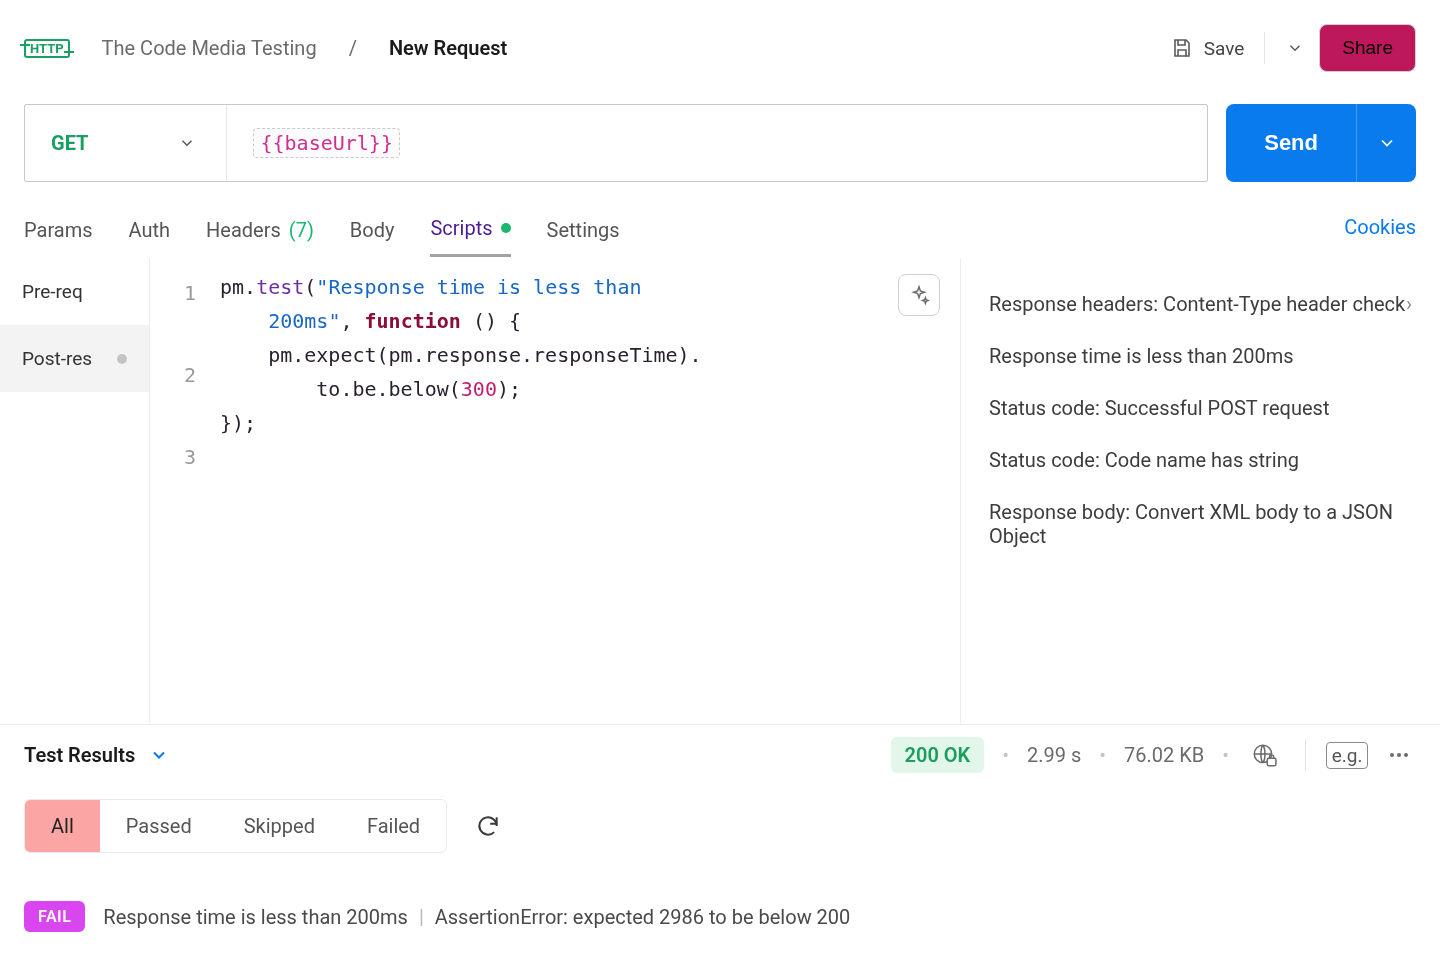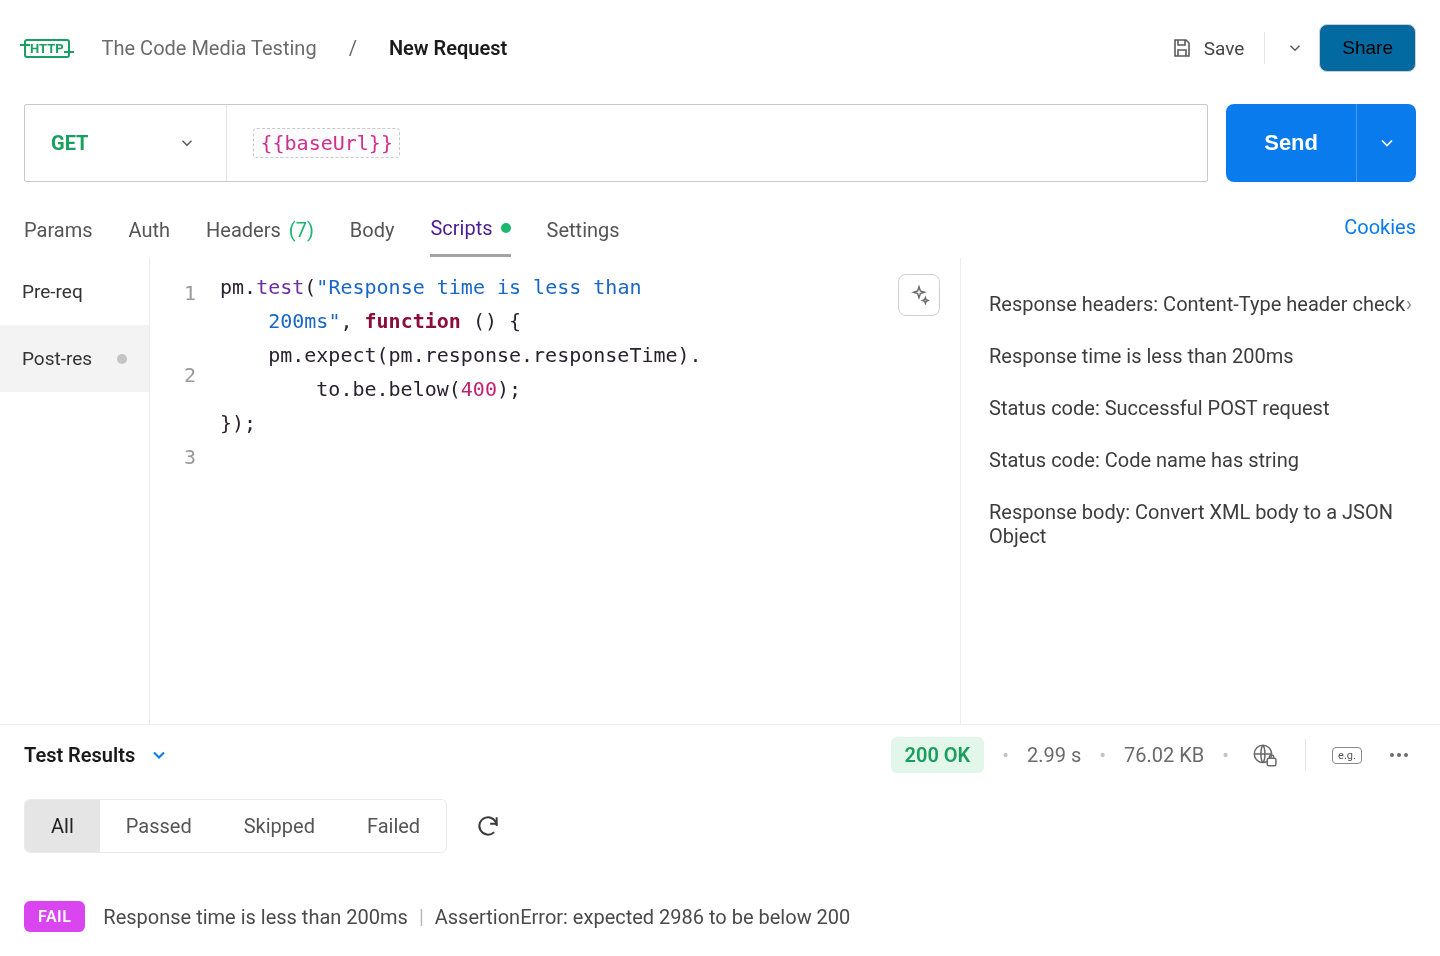--- a/index.html
+++ b/index.html
@@ -31,21 +31,21 @@
 .http-badge::after { right: -6px; bottom: 3px; }
 .crumb-parent { color: #6b6b6b; font-size: 20px; }
 .crumb-sep { color: #6b6b6b; font-size: 20px; }
 .crumb-current { color: #1a1a1a; font-size: 20px; font-weight: 600; }
 .header-right { display: flex; align-items: center; gap: 14px; }
 .save-group { display: flex; align-items: center; gap: 10px; color: #444; font-size: 19px; cursor: pointer; }
 .vsep { width: 1px; height: 32px; background: #e5e5e5; margin: 0 6px; }
 .chev { width: 20px; height: 20px; display:flex; align-items:center; justify-content:center; }
 .share-btn {
   border: 1px solid #d0d0d0; border-radius: 8px; padding: 12px 22px;
-  font-size: 19px; background:#0369a1; cursor:pointer;
+  font-size: 19px; background:#be185d; cursor:pointer;
 }
 
 
 .urlrow { display: flex; gap: 18px; padding: 8px 24px 18px; align-items: center; }
 .urlbox {
   flex: 1; display:flex; align-items:center;
   border: 1px solid #c9c9c9; border-radius: 2px; height: 78px;
 }
 .method-cell { display:flex; align-items:center; gap: 90px; padding: 0 30px 0 26px; cursor:pointer; }
 .method-name { color: #189f61; font-weight: 700; font-size: 20px; }
@@ -109,27 +109,27 @@
 
 .reshdr {
   display:flex; align-items:center; justify-content: space-between; padding: 12px 24px;
   border-top:1px solid #ededed; font-size:20px;
 }
 .reshdr-left { display:flex; align-items:center; gap:14px; font-weight:600; cursor:pointer; }
 .reshdr-right { display:flex; align-items:center; gap:18px; color:#6b6b6b; }
 .statuspill { background:#e2f7e9; color:#1a9d5e; border-radius:6px; padding:6px 14px; font-weight:600; }
 .gdot { color:#c4c4c4; }
 .iconbtn { width:34px; height:28px; display:flex; align-items:center; justify-content:center; cursor:pointer; }
-.egbox { border:1px solid #8a8a8a; border-radius:4px; padding:1px 5px; font-size:11px; color:#555; }
+.egbox { border:1px solid #8a8a8a; border-radius:4px; padding:1px 5px; font-size:19px; color:#555; }
 
 
 .filterrow { display:flex; align-items:center; gap: 24px; padding: 14px 24px; }
 .segmented { display:flex; border:1px solid #eaeaea; border-radius:6px; overflow:hidden; }
 .seg { padding: 14px 26px; font-size:20px; color:#555; cursor:pointer; }
-.seg.active { background:#e5e5e5; color:#222; }
+.seg.active { background:#fca5a5; color:#222; }
 
 
 .testline {
   display:flex; align-items:center; gap: 18px; padding: 34px 24px 24px; font-size:20px; color:#4a4a4a;
 }
 .failpill { background:#d946ef; color:#fff; border-radius:6px; padding: 6px 14px; font-weight:600; font-size:16px; letter-spacing: 0.5px; }
 .pipe { color:#b7b7b7; margin: 0 6px; }
 
 svg { display:block; }
 </style>
@@ -216,21 +216,21 @@
 
     <div class="codewrap">
       <div class="gutter">
         <div>1</div>
         <div style="margin-top:36px">2</div>
         <div style="margin-top:36px">3</div>
       </div>
       <div class="code"><span class="tok-id">pm</span><span class="tok-punc">.</span><span class="tok-prop">test</span><span class="tok-punc">(</span><span class="tok-str">"Response time is less than </span>
     <span class="tok-str">200ms"</span><span class="tok-punc">, </span><span class="tok-kw">function</span><span class="tok-punc"> () {</span>
 <span class="tok-id">    pm</span><span class="tok-punc">.expect(</span><span class="tok-id">pm</span><span class="tok-punc">.response.responseTime).</span>
-<span class="tok-punc">        to.be.below(</span><span class="tok-num">400</span><span class="tok-punc">);</span>
+<span class="tok-punc">        to.be.below(</span><span class="tok-num">300</span><span class="tok-punc">);</span>
 <span class="tok-punc">});</span></div>
       <div class="ai-badge">
         <svg width="22" height="22" viewBox="0 0 24 24" fill="none" stroke="#6a6a6a" stroke-width="1.6">
           <path d="M12 3l1.5 4.5L18 9l-4.5 1.5L12 15l-1.5-4.5L6 9l4.5-1.5z"></path>
             <path d="M19 15l.8 2.2L22 18l-2.2.8L19 21l-.8-2.2L16 18l2.2-.8z"></path>
         </svg>
       </div>
     </div>
 
     <div class="snippets">

